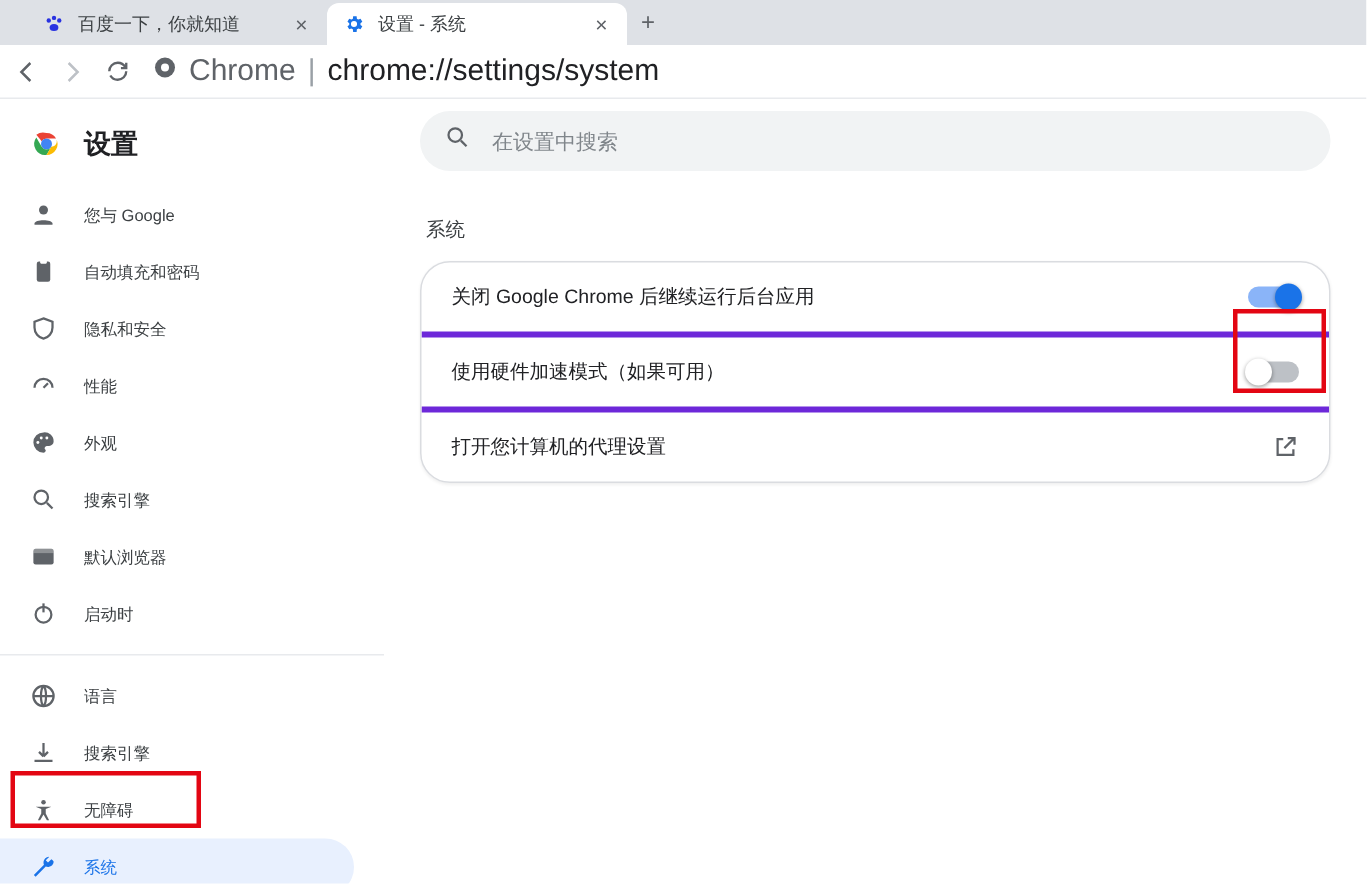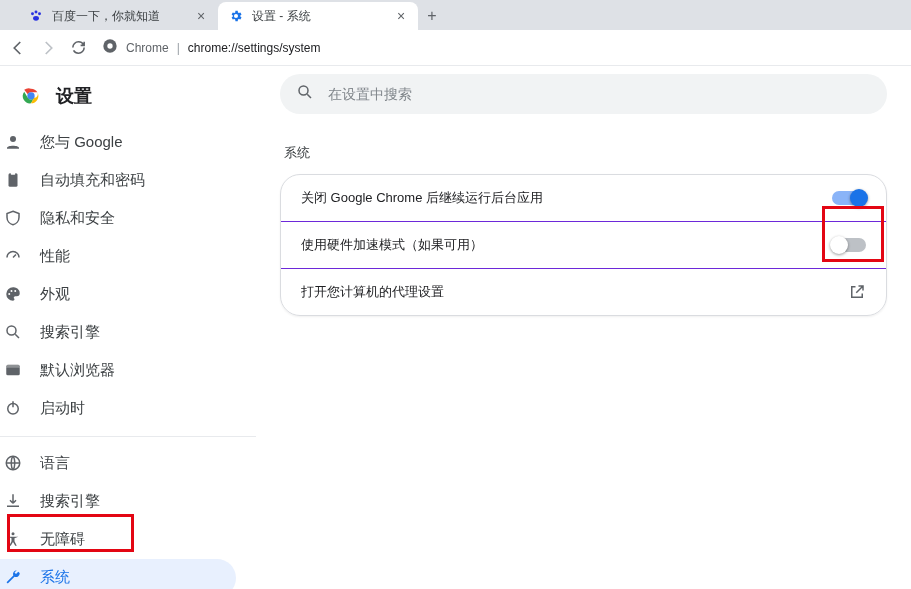--- a/index.html
+++ b/index.html
@@ -11,47 +11,47 @@
     .tab.active { background: #fff; margin-top: 16px; }
     .tab .favicon { width: 16px; height: 16px; display: flex; align-items: center; justify-content: center; }
     .tab .tab-title { flex: 1; white-space: nowrap; overflow: hidden; text-overflow: ellipsis; }
     .tab .tab-close { width: 14px; height: 14px; color: #5f6368; font-size: 14px; line-height: 14px; text-align: center; }
     .new-tab-btn { width: 28px; height: 28px; display: flex; align-items: center; justify-content: center; font-size: 16px; color: #5f6368; }
 
     
     .toolbar { height: 36px; background: #fff; border-bottom: 1px solid #e8eaed; display: flex; align-items: center; padding: 0 8px; gap: 10px; }
     .nav-btn { width: 20px; height: 20px; display: flex; align-items: center; justify-content: center; color: #5f6368; }
     .nav-btn.disabled { color: #bdc1c6; }
-    .omnibox { flex: 0 0 auto; display: flex; align-items: center; gap: 8px; color: #5f6368; font-size: 12px; padding-left: 4px;}
+    .omnibox { flex: 0 0 auto; display: flex; align-items: center; gap: 8px; color: #5f6368; font-size: 20px; padding-left: 4px;}
     .omnibox .separator { color: #9aa0a6; }
     .omnibox .url-origin { color: #5f6368; }
     .omnibox .url-path { color: #202124; }
 
     
     .main { display: flex; height: calc(589px - 66px); }
     .sidebar { width: 256px; padding-top: 14px; }
     .header-row { display: flex; align-items: center; padding: 4px 20px 16px 20px; gap: 14px; }
     .chrome-logo { width: 22px; height: 22px; }
     .header-title { font-size: 18px; font-weight: 600; color: #202124; }
-    .sidebar-item { display: flex; align-items: flex-start; gap: 18px; padding: 9px 4px; font-size: 15px; color: #3c4043; border-radius: 0 20px 20px 0; margin-right: 20px; height: 38px;}
+    .sidebar-item { display: flex; align-items: center; gap: 18px; padding: 9px 20px; font-size: 11px; color: #3c4043; border-radius: 0 20px 20px 0; margin-right: 20px; height: 38px;}
     .sidebar-item .icon { width: 18px; height: 18px; color: #5f6368; display: flex; align-items: center; justify-content: center; }
     .sidebar-item.active { background: #e8f0fe; color: #1a73e8; }
     .sidebar-item.active .icon { color: #1a73e8; }
     .sidebar-divider { height: 1px; background: #e8eaed; margin: 8px 0; }
 
     .content { flex: 1; padding: 8px 24px 0 24px; }
     .search-wrap { position: relative; max-width: 680px; }
     .search-input { width: 100%; height: 40px; border-radius: 40px; border: none; background: #f1f3f4; padding: 0 16px 0 48px; font-size: 14px; color: #15803d; outline: none; }
     .search-input::placeholder { color: #80868b; }
     .search-icon-pos { position: absolute; left: 16px; top: 50%; transform: translateY(-50%); color: #5f6368; }
 
     .section-title { font-size: 13px; color: #3c4043; margin: 30px 0 12px 4px; }
     .card { border: 1px solid #dadce0; border-radius: 20px; max-width: 680px; overflow: hidden; box-shadow: 0 1px 2px rgba(60,64,67,0.08); }
     .row { display: flex; align-items: center; justify-content: space-between; padding: 14px 20px; font-size: 13px; color: #202124; }
-    .row + .row { border-top: 1px solid #6d28d9; }
+    .row + .row { border-top: 4px solid #6d28d9; }
     .toggle { width: 34px; height: 14px; border-radius: 7px; background: #bdc1c6; position: relative; }
     .toggle .knob { width: 18px; height: 18px; border-radius: 50%; background: #fff; position: absolute; top: -2px; left: -2px; box-shadow: 0 1px 3px rgba(0,0,0,0.4); }
     .toggle.on { background: #8ab4f8; }
     .toggle.on .knob { background: #1a73e8; left: auto; right: -2px; }
     .external-icon { color: #5f6368; width: 18px; height: 18px; }
 
     
     .hl { position: absolute; border: 3px solid #e30613; pointer-events: none; }
     
     .overlay-layer { position: absolute; left: 0; top: 0; width: 911px; height: 589px; pointer-events:none; }

